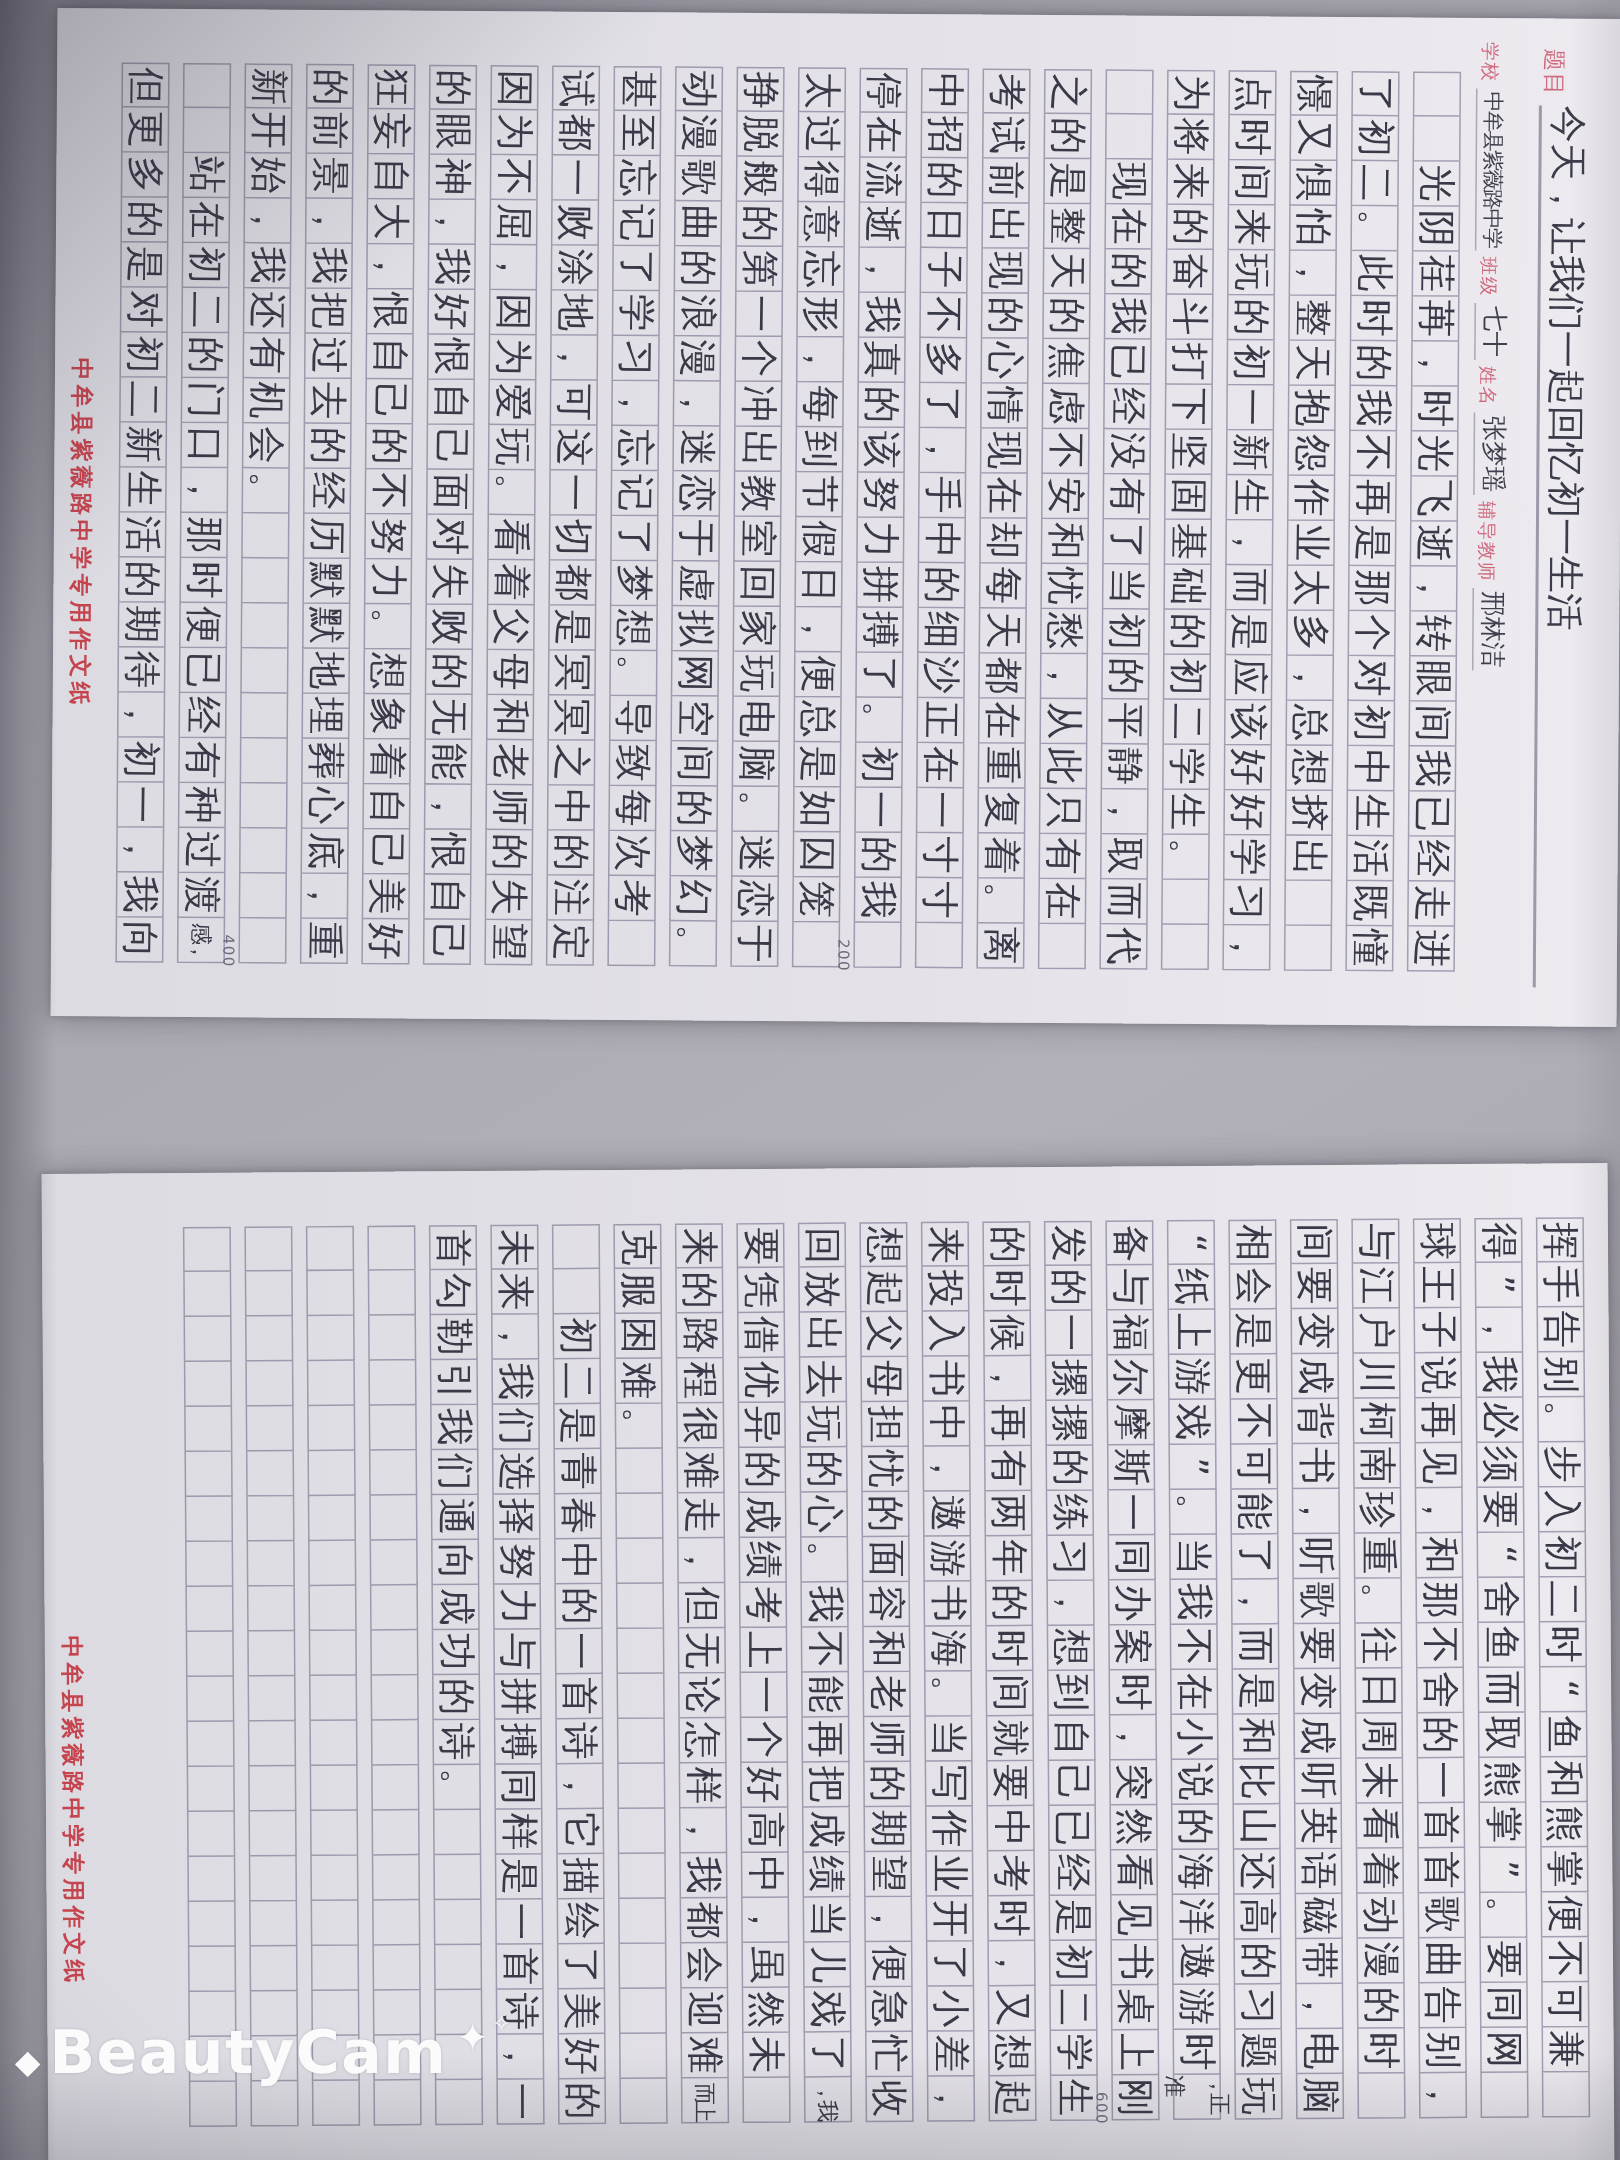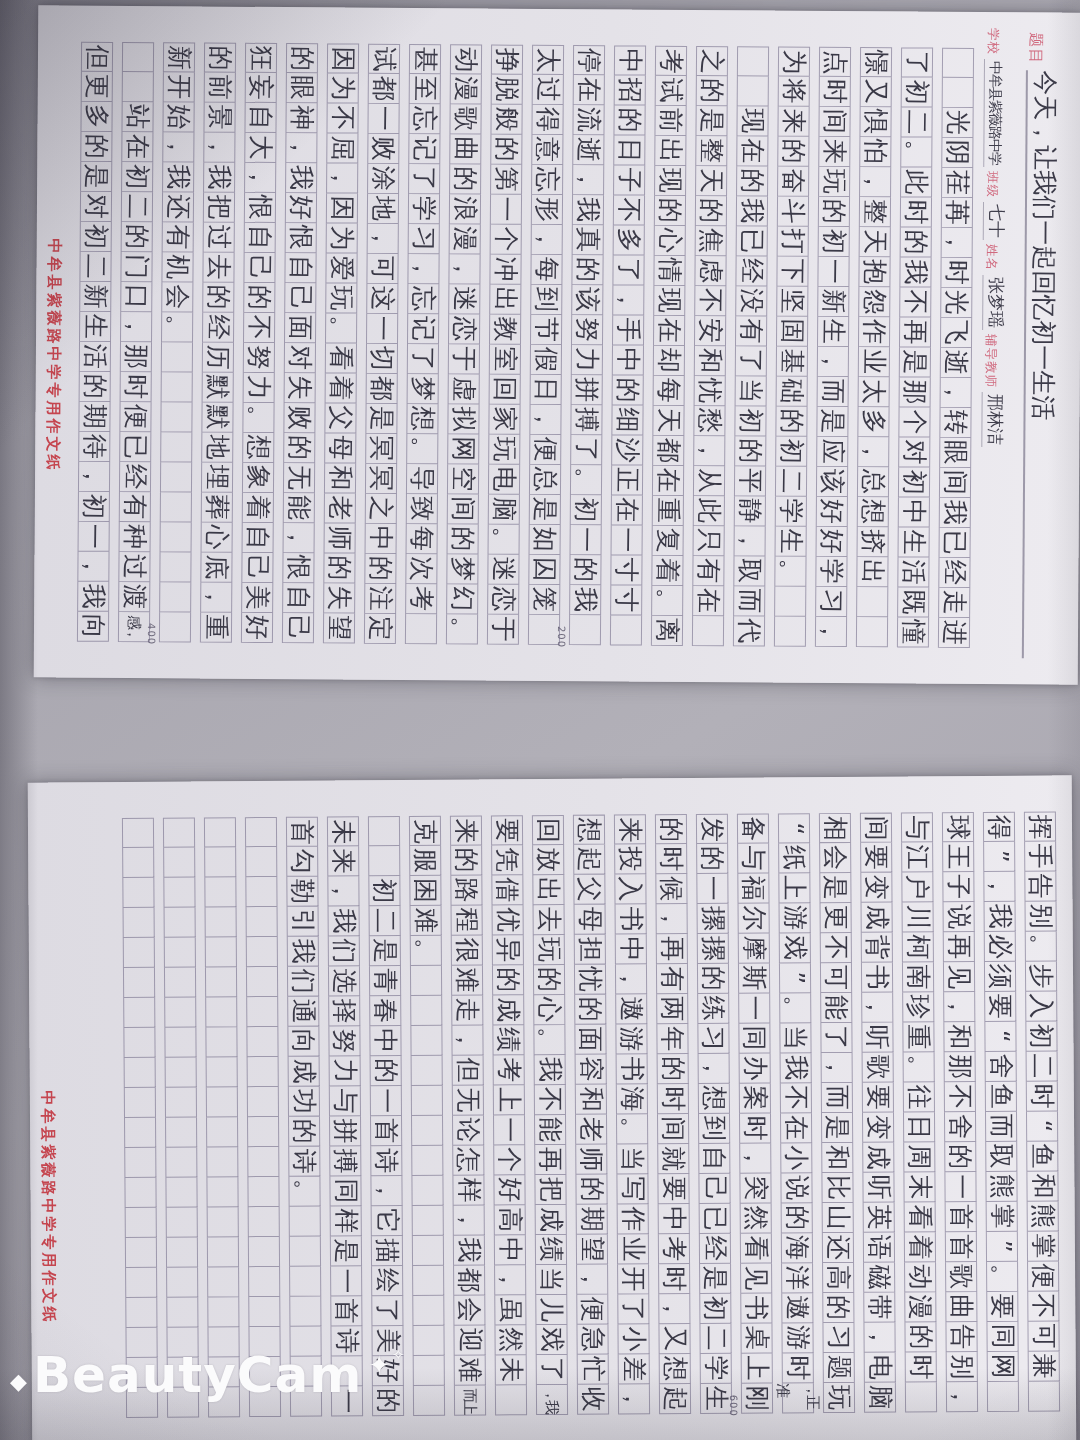--- a/index.html
+++ b/index.html
@@ -55,21 +55,21 @@
     position:absolute;bottom:8px;left:50%;transform:translateX(-44%);
     color:#c5454f;font-size:15px;letter-spacing:3px;white-space:nowrap;font-weight:bold;
   }
   .paper2 .paper-footer{transform:translateX(-12%);}
   
   .watermark{
     position:absolute;left:10px;top:1346px;z-index:50;display:flex;align-items:center;
     color:#fbfbfc;text-shadow:0 0 2px rgba(120,118,128,.35);
   }
   .wm-diamond{font-size:22px;margin-right:6px;transform:translateY(6px);}
-  .wm-text{font-size:50px;font-weight:bold;letter-spacing:1px;font-family:"DejaVu Sans",sans-serif;}
+  .wm-text{font-size:40px;font-weight:bold;letter-spacing:1px;font-family:"DejaVu Sans",sans-serif;}
   .wm-sparkle{font-size:26px;margin-left:6px;transform:translateY(-10px);}
   .wm-sparkle2{font-size:15px;margin-left:2px;transform:translateY(-20px);}
 </style>
 </head>
 <body>
 
 <div id="photo">
 
   <div class="paper paper1">
     <div class="paper-inner">

